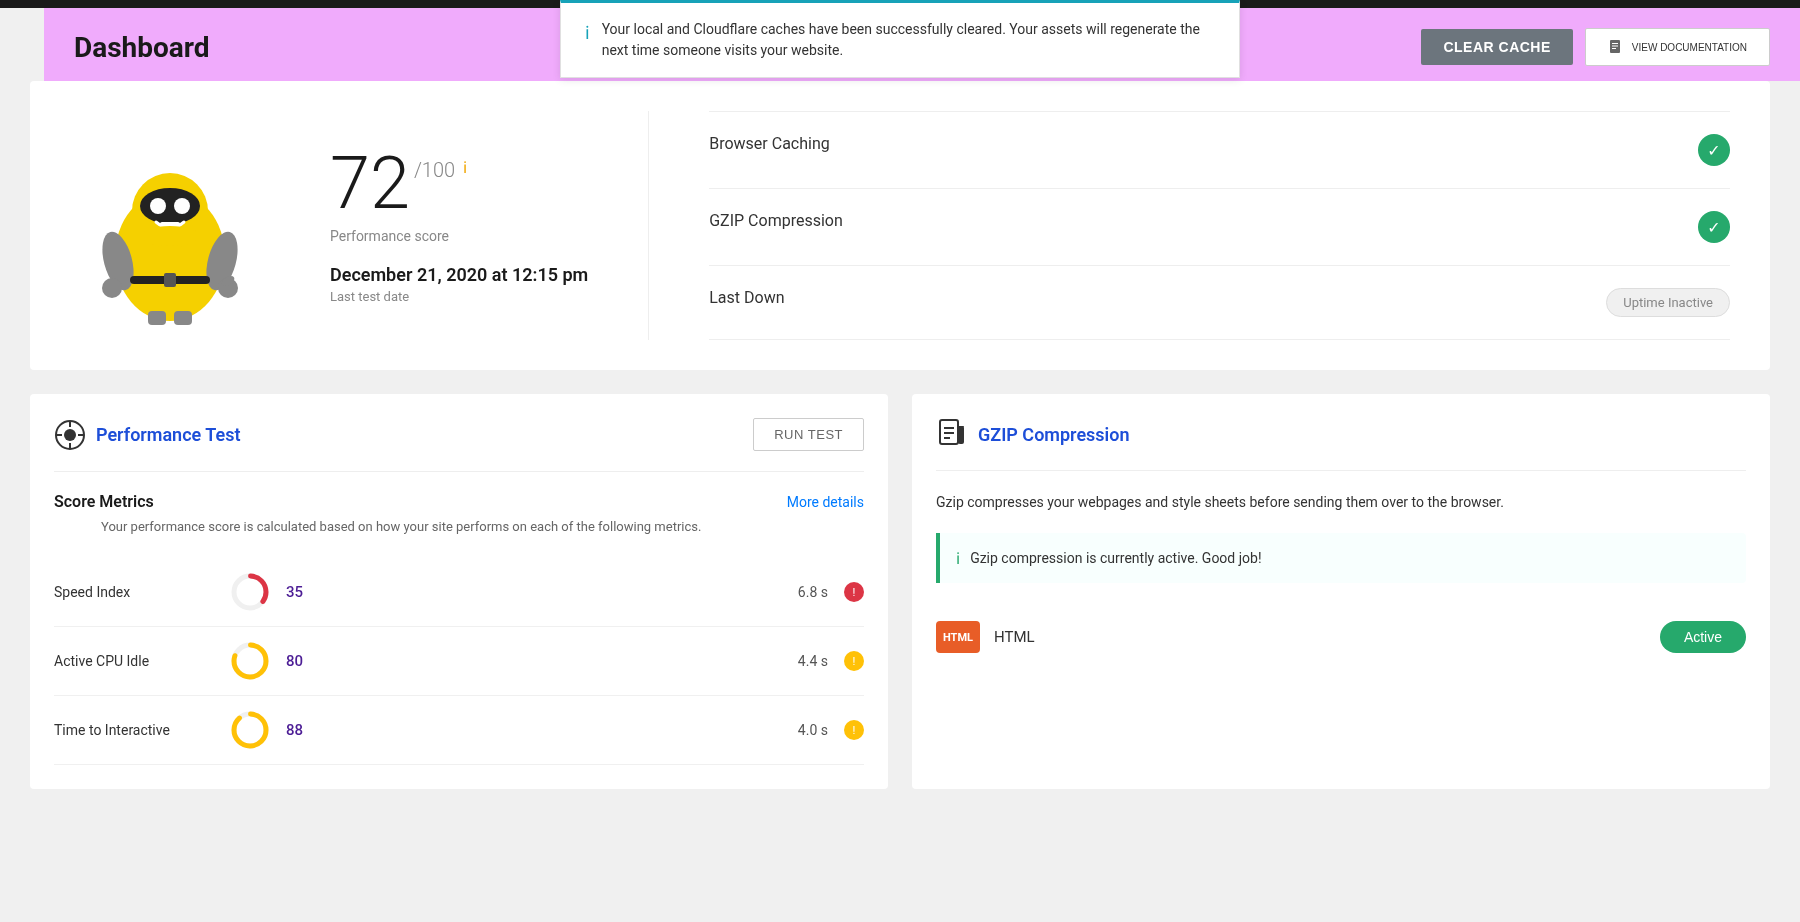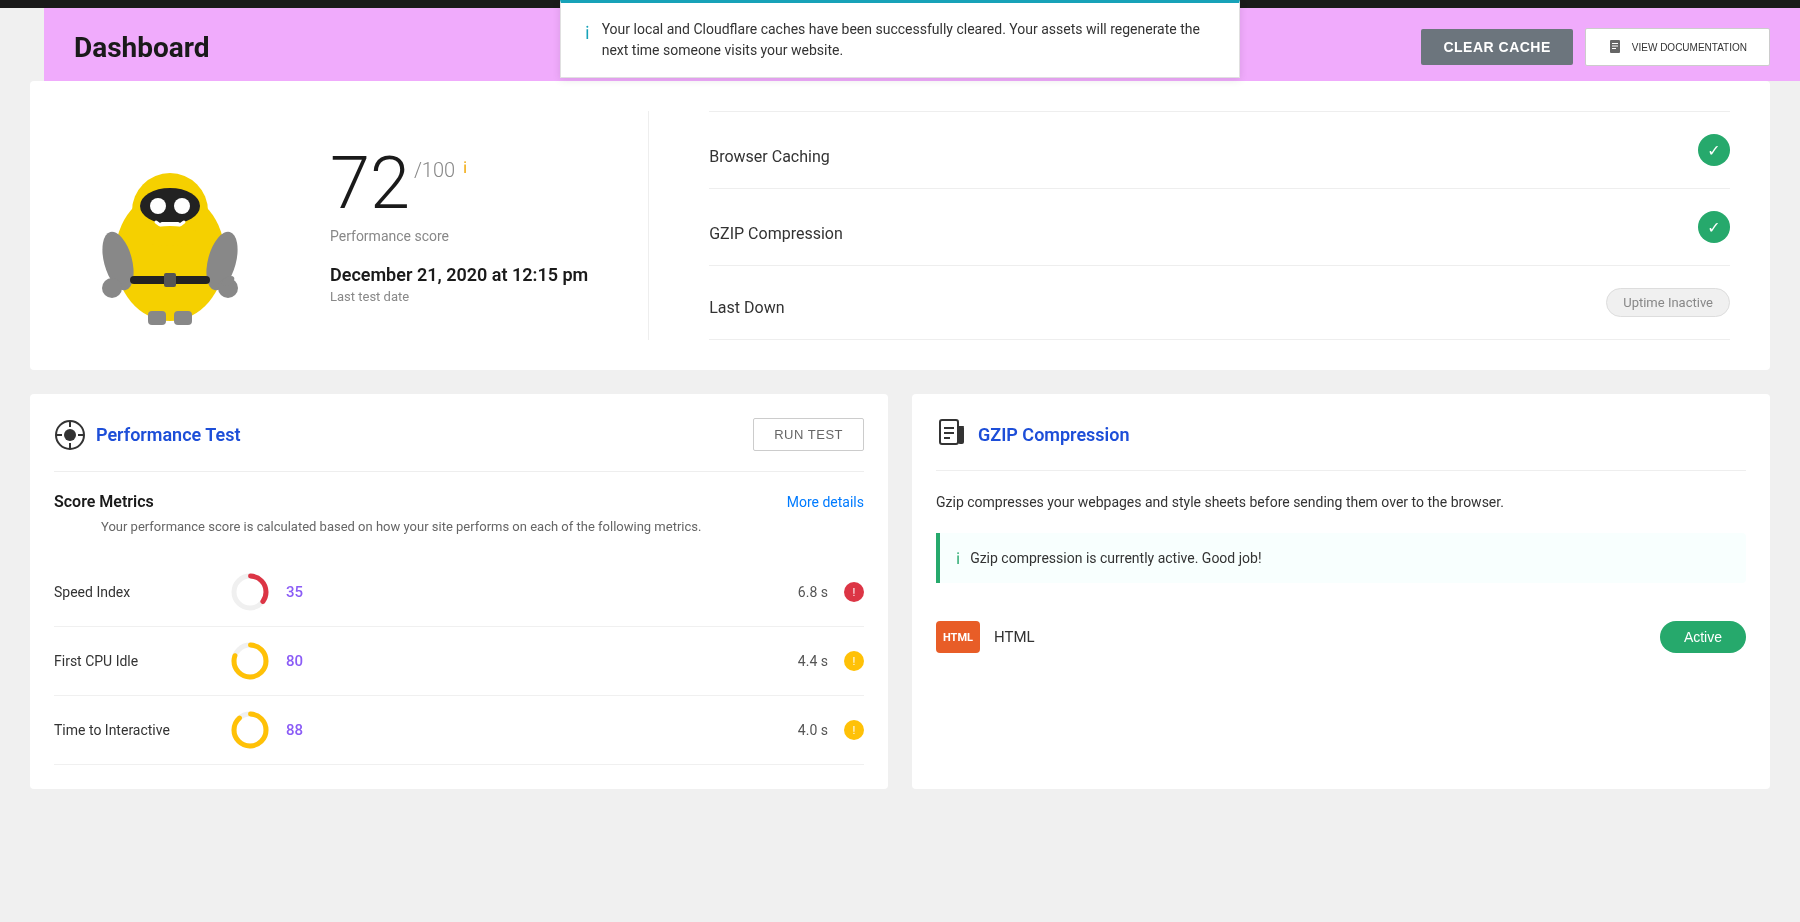--- a/index.html
+++ b/index.html
@@ -151,21 +151,21 @@
     }
 
     
     .status-items {
       flex: 1;
       border-left: 1px solid #eee;
       padding-left: 60px;
     }
     .status-item {
       display: flex;
-      align-items: flex-end;
+      align-items: flex-start;
       justify-content: space-between;
       padding: 22px 0;
       border-bottom: 1px solid #eee;
     }
     .status-item:first-child {
       border-top: 1px solid #eee;
     }
     .status-item-label {
       font-size: 16px;
       color: #333;
@@ -273,21 +273,21 @@
     }
     .metric-name {
       font-size: 14px;
       color: #333;
       width: 160px;
       flex-shrink: 0;
     }
     .metric-score {
       font-size: 15px;
       font-weight: 500;
-      color: #8b5cf6;
+      color: #4c1d95;
       width: 40px;
     }
     .metric-spacer { flex: 1; }
     .metric-time {
       font-size: 14px;
       color: #555;
     }
     .metric-status-icon {
       width: 20px;
       height: 20px;
@@ -511,21 +511,21 @@
             <circle cx="20" cy="20" r="16" fill="none" stroke="#f0f0f0" stroke-width="5"></circle>
             <circle cx="20" cy="20" r="16" fill="none" stroke="#dc3545" stroke-width="5" stroke-dasharray="35.19 65.4" stroke-dashoffset="25.1" stroke-linecap="round"></circle>
           </svg>
           <span class="metric-score">35</span>
           <span class="metric-spacer"></span>
           <span class="metric-time">6.8 s</span>
           <div class="metric-status-icon metric-status-red">!</div>
         </div>
 
         <div class="metric-row">
-          <span class="metric-name">First CPU Idle</span>
+          <span class="metric-name">Active CPU Idle</span>
           <svg class="donut-svg" viewBox="0 0 40 40">
             <circle cx="20" cy="20" r="16" fill="none" stroke="#f0f0f0" stroke-width="5"></circle>
             <circle cx="20" cy="20" r="16" fill="none" stroke="#ffc107" stroke-width="5" stroke-dasharray="80.42 20.1" stroke-dashoffset="25.1" stroke-linecap="round"></circle>
           </svg>
           <span class="metric-score">80</span>
           <span class="metric-spacer"></span>
           <span class="metric-time">4.4 s</span>
           <div class="metric-status-icon metric-status-yellow">!</div>
         </div>
 

